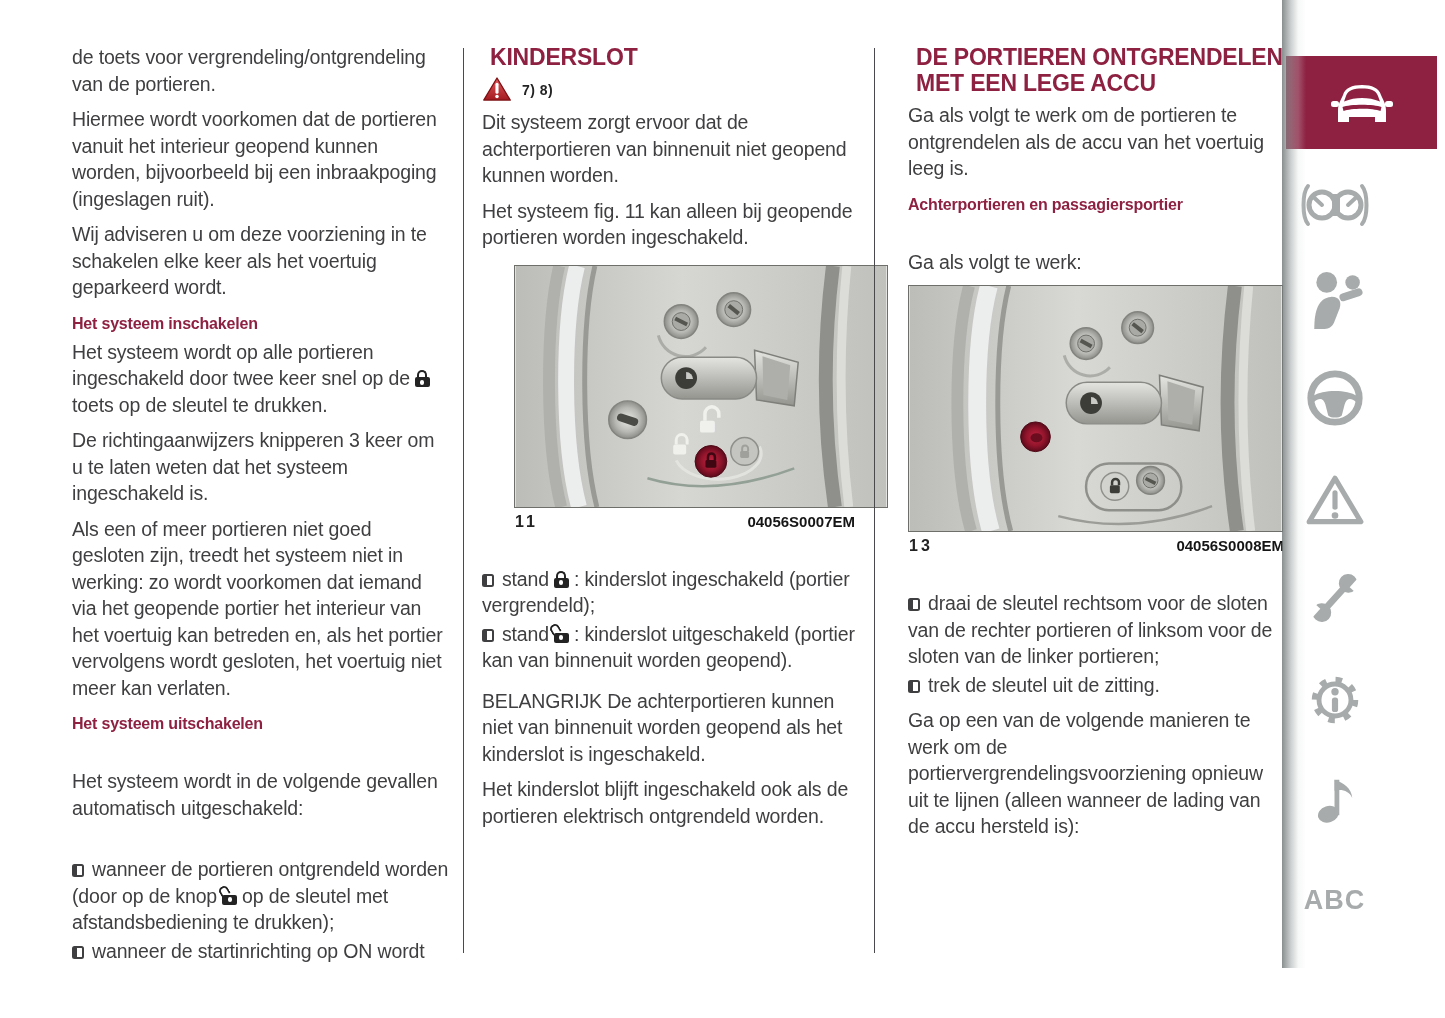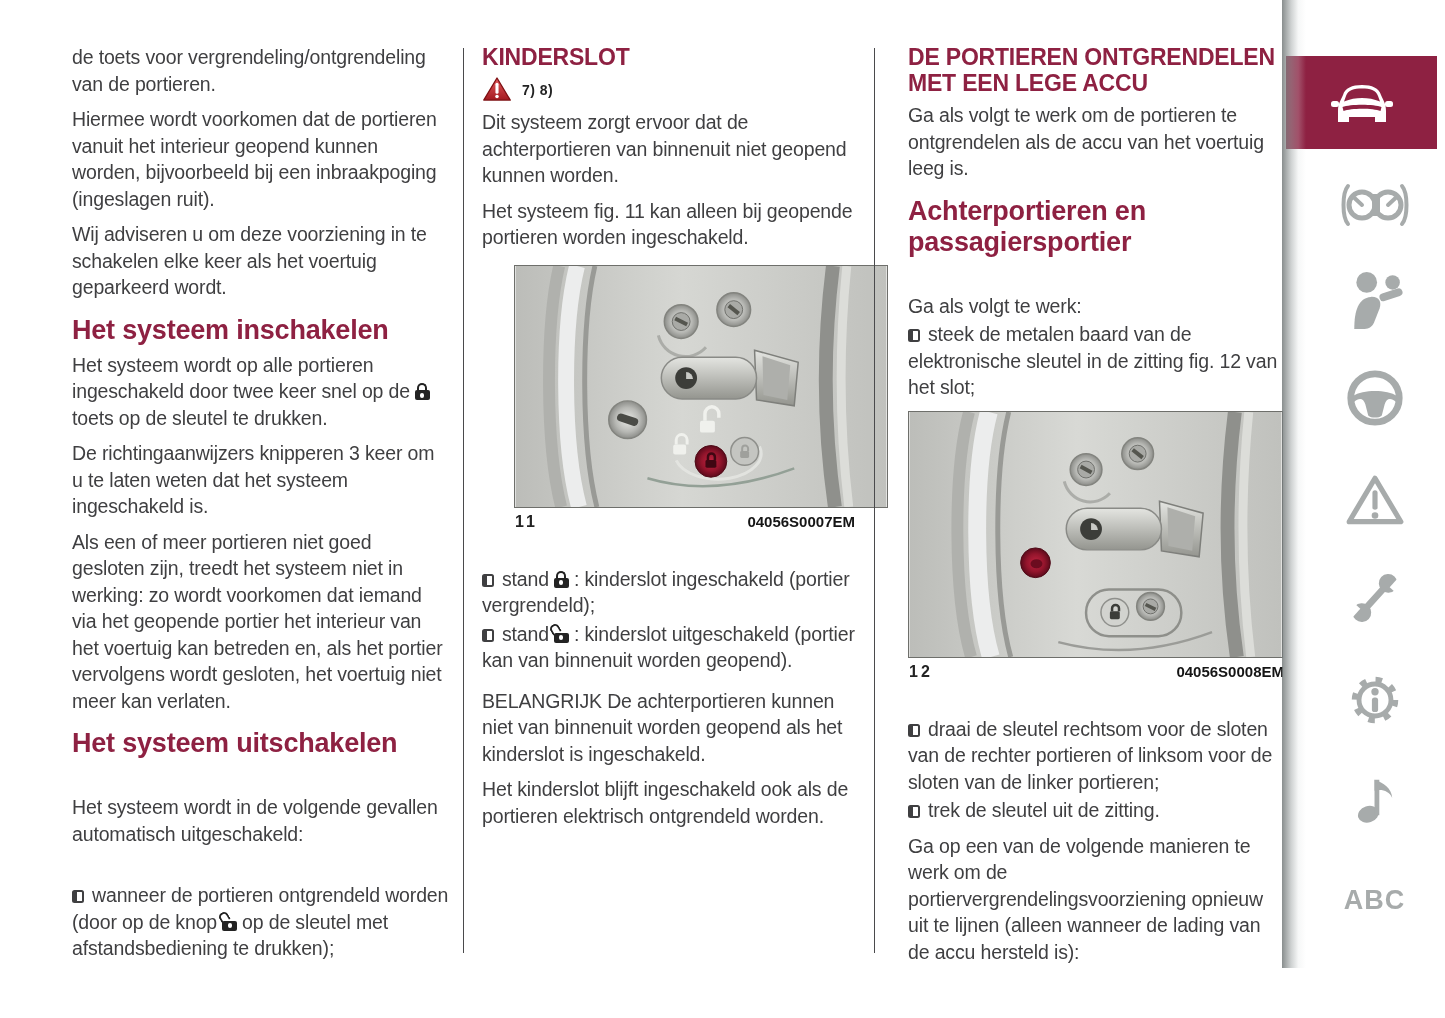--- a/index.html
+++ b/index.html
@@ -15,22 +15,22 @@
   }
   .col{position:absolute;top:44px;}
   .col1{left:72px;width:377px;}
   .col2{left:482px;width:374px;}
   .col3{left:908px;width:377px;}
   .vdiv{position:absolute;top:48px;height:905px;width:1px;background:#4a4a4c;}
 
   .body{font-size:19.5px;line-height:26.5px;margin:0 0 9px 0;letter-spacing:-0.15px;}
   .tight{margin-bottom:2px;margin-top:35px;}
   .mt{margin-top:14px;}
-  .h-title{color:var(--accent);font-size:23px;font-weight:800;line-height:26px;margin:0 0 6px 0;letter-spacing:-0.2px;}
-  .h-sub{color:var(--accent);font-size:27px;font-weight:700;margin:14px 0 6px 0;letter-spacing:-0.2px;}
+  .h-title{color:var(--accent);font-size:23px;font-weight:800;line-height:26px;margin:0 0 6px 8px;letter-spacing:-0.2px;}
+  .h-sub{color:var(--accent);font-size:16px;font-weight:700;margin:14px 0 6px 0;letter-spacing:-0.2px;}
 
   .warnrow{display:flex;align-items:center;gap:10px;margin:3px 0 6px 0;}
   .refs{font-weight:700;font-size:14px;color:#232323;letter-spacing:0.5px;}
 
   .figure{margin:8px 0 0 0;}
   .figure svg{display:block;border:1px solid #6e6f6b;}
   .figcap{display:flex;justify-content:space-between;align-items:baseline;margin:5px 1px 16px 1px;}
   .fignum{font-size:16px;font-weight:600;letter-spacing:3px;color:#232323;}
   .figcode{font-size:15px;font-weight:700;color:#151515;}
 
@@ -44,21 +44,21 @@
           border-bottom:none;border-radius:5px 5px 0 0;}
   .pl .bd{position:absolute;left:0;bottom:0;width:15px;height:10px;background:#232323;border-radius:2px;}
   .pl .bd::after{content:"";position:absolute;left:5.5px;top:2.5px;width:4px;height:5px;background:#fff;border-radius:2px;}
   .pl.open .sh{left:-3.5px;top:-2px;transform:rotate(-30deg);}
 
   
   .edge-strip{position:absolute;left:1282px;top:0;width:24px;height:1018px;z-index:6;
     background:linear-gradient(90deg,rgba(116,122,122,0.85) 0%,rgba(158,164,164,0.5) 38%,rgba(220,224,224,0.25) 68%,rgba(255,255,255,0) 100%);}
 
   
-  .tab{position:absolute;left:1304px;width:141px;height:64px;display:flex;align-items:center;justify-content:center;z-index:3;cursor:pointer;}
+  .tab{position:absolute;left:1264px;width:141px;height:64px;display:flex;align-items:center;justify-content:center;z-index:3;cursor:pointer;}
   .tab-active{position:absolute;left:1286px;top:56px;width:151px;height:93px;background:var(--accent);
     display:flex;align-items:center;justify-content:center;z-index:4;cursor:pointer;}
   .abc-label{font-size:27px;font-weight:700;color:var(--icon-gray);letter-spacing:1px;}
 
   .page-number{position:absolute;left:1220px;top:970px;width:47px;text-align:right;
     font-size:27px;font-weight:700;color:#111;}
 </style>
 </head>
 <body>
 
@@ -183,21 +183,20 @@
     <p class="body">Het kinderslot blijft ingeschakeld ook als de portieren elektrisch ontgrendeld worden.</p>
   </section>
 
   <div class="vdiv" style="left:874px;"></div>
 
   <section class="col col3">
     <h2 class="h-title">DE PORTIEREN ONTGRENDELEN MET EEN LEGE ACCU</h2>
     <p class="body">Ga als volgt te werk om de portieren te ontgrendelen als de accu van het voertuig leeg is.</p>
     <h3 class="h-sub">Achterportieren en passagiersportier</h3>
     <p class="body tight">Ga als volgt te werk:</p>
-    <p class="body"><span class="sq"></span><span>steek de metalen baard van de elektronische sleutel in de zitting fig. 12 van het slot;</span></p>
 
     <figure class="figure" style="margin-top:10px;">
       <svg width="375" height="247" viewBox="0 0 375 247">
         <defs>
           <linearGradient id="f2bg" x1="0" y1="0" x2="1" y2="0">
               <stop offset="0" stop-color="#bcbdb9"></stop>
               <stop offset=".45" stop-color="#d8d9d5"></stop>
               <stop offset="1" stop-color="#c0c1bd"></stop>
             </linearGradient>
           <radialGradient id="f2s">
@@ -250,21 +249,21 @@
             <path d="M-2.8 -1 v-3 a3.5 3.5 0 0 1 7 0 v3" fill="none" stroke="#3c3d39" stroke-width="2.5"></path>
           </g>
         <g transform="translate(243,196)">
             <circle r="14" fill="url(#f2s)" stroke="#83847f" stroke-width="1.5"></circle>
             <circle r="7.5" fill="#a9aaa6" stroke="#6f706c"></circle>
             <path d="M-5 -2 L5 3" stroke="#55564f" stroke-width="3.5"></path>
           </g>
         <path d="M150 232 Q 225 252 305 222" stroke="#9b9c98" stroke-width="2.5" fill="none"></path>
       </svg>
       <figcaption class="figcap">
-        <span class="fignum">12</span>
+        <span class="fignum">13</span>
         <span class="figcode">04056S0008EM</span>
       </figcaption>
     </figure>
 
     <p class="body tight"><span class="sq"></span><span>draai de sleutel rechtsom voor de sloten van de rechter portieren of linksom voor de sloten van de linker portieren;</span></p>
     <p class="body"><span class="sq"></span><span>trek de sleutel uit de zitting.</span></p>
     <p class="body">Ga op een van de volgende manieren te werk om de portiervergrendelingsvoorziening opnieuw uit te lijnen (alleen wanneer de lading van de accu hersteld is):</p>
   </section>
 
   <nav>

